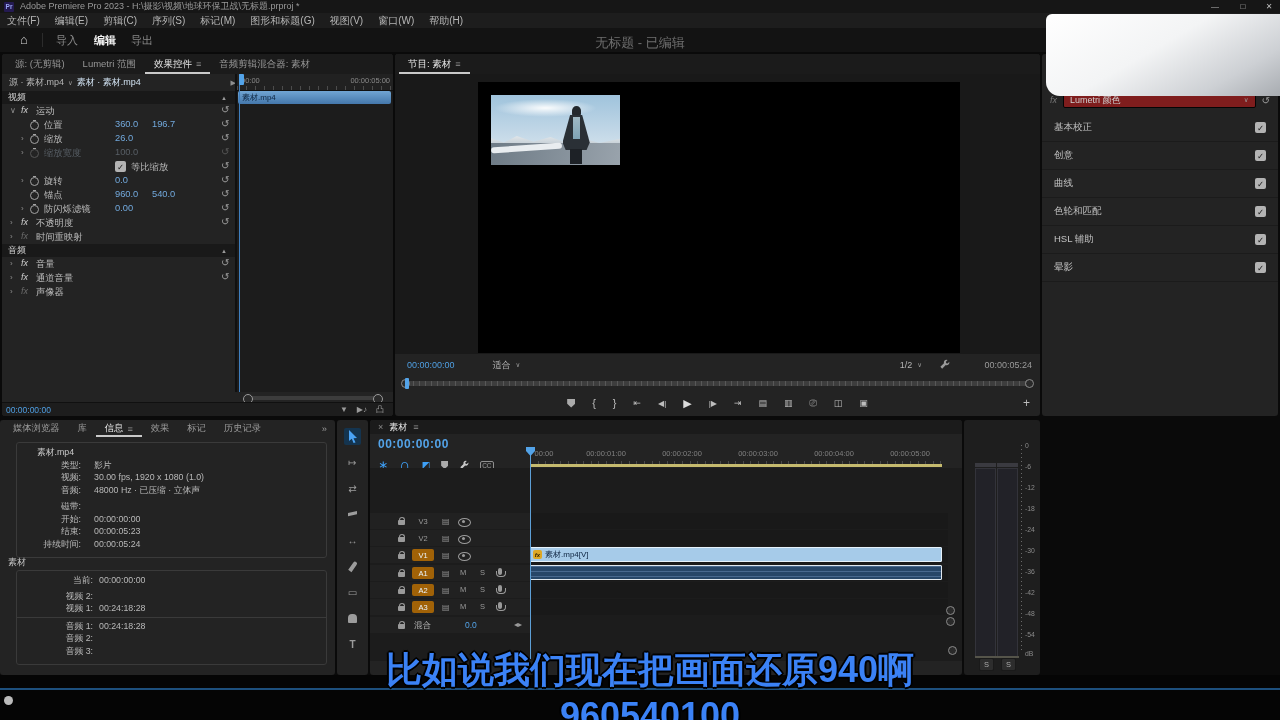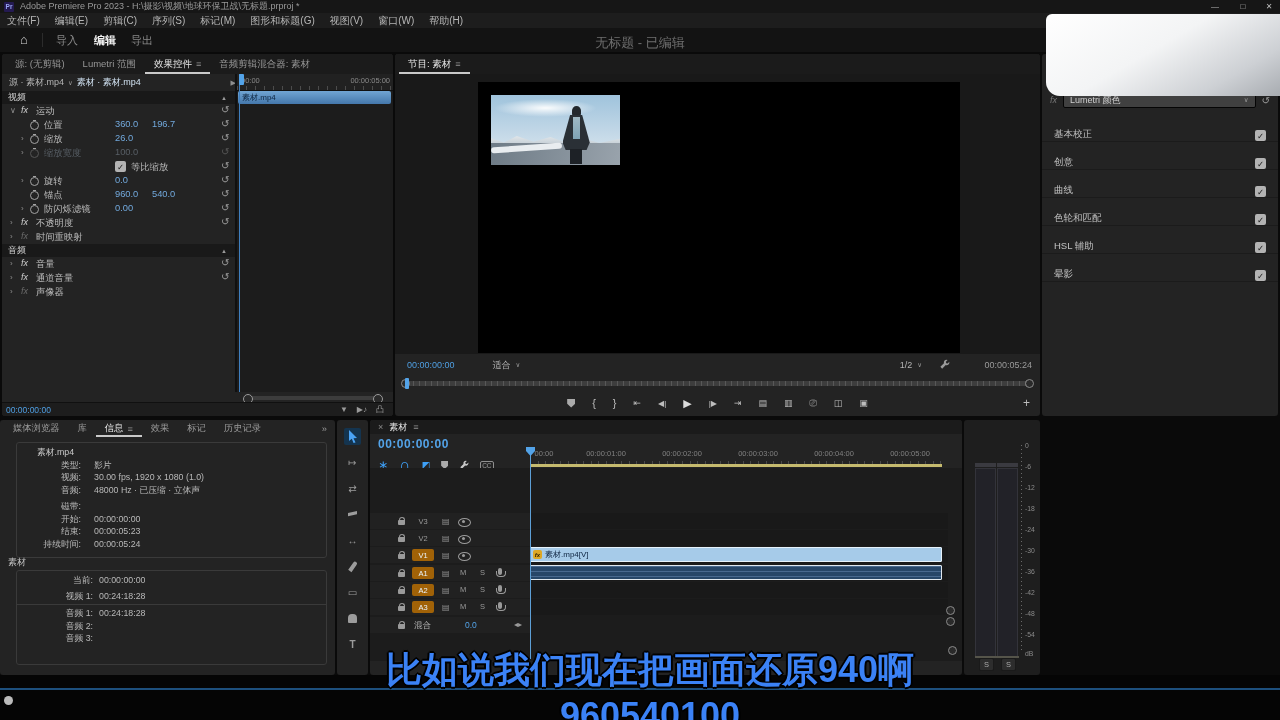--- a/index.html
+++ b/index.html
@@ -70,22 +70,22 @@
   .pg-ctrl{position:absolute;left:0;right:0;bottom:42px;height:18px;display:flex;align-items:center;font-size:9px;color:#b4b4b4;}
   .pg-scrub{position:absolute;left:6px;right:6px;bottom:26px;height:14px;}
   .pg-scrub .trk{position:absolute;left:6px;right:6px;top:5px;height:5px;background:#3d3d3d;border-radius:2px;background-image:repeating-linear-gradient(90deg,#585858 0 1px,transparent 1px 6px);}
   .pg-ph{position:absolute;left:4px;top:2px;width:4px;height:11px;background:#53a3e8;border-radius:1px;}
   .pg-transport{position:absolute;left:0;right:0;bottom:0;height:26px;display:flex;align-items:center;justify-content:center;gap:17px;color:#bdbdbd;font-size:9px;}
   .penta{width:8px;height:9px;background:#aaa;clip-path:polygon(0 0,100% 0,100% 58%,50% 100%,0 58%);}
   .dd{display:inline-flex;align-items:center;gap:5px;}
   .chev{font-size:6.5px;color:#9a9a9a;}
   
   .lu-row{position:absolute;top:38px;left:8px;right:8px;height:16px;display:flex;align-items:center;gap:6px;}
-  .lu-sel{flex:1;height:14px;background:#404040;border:1px solid #050505;border-radius:2px;display:flex;align-items:center;justify-content:space-between;padding:0 6px;font-size:9px;color:#cfcfcf;}
-  .lu-item{height:27px;border-bottom:1px solid #1b1b1b;display:flex;align-items:flex-end;justify-content:space-between;padding:0 12px;font-size:9.5px;color:#c2c2c2;}
+  .lu-sel{flex:1;height:14px;background:#7f1d1d;border:1px solid #050505;border-radius:2px;display:flex;align-items:center;justify-content:space-between;padding:0 6px;font-size:9px;color:#cfcfcf;}
+  .lu-item{height:27px;border-bottom:1px solid #1b1b1b;display:flex;align-items:center;justify-content:space-between;padding:0 12px;font-size:9.5px;color:#c2c2c2;}
   .blob{left:1046px;top:14px;width:234px;height:82px;background:linear-gradient(150deg,#ffffff 0%,#f3f4f5 45%,#cdd0d4 78%,#a8acb1 100%);border-radius:6px 0 0 14px;z-index:50;}
   
   .in-tabs{height:17px;display:flex;align-items:center;font-size:9.3px;color:#9a9a9a;padding-left:4px;position:relative;}
   .in-tab{padding:0 9px;height:17px;display:flex;align-items:center;gap:4px;}
   .in-tab.active{color:#ededed;box-shadow:inset 0 -2px 0 #c9c9c9;}
   .in-box{position:absolute;left:16px;right:8px;border:1px solid #3a3a3a;border-radius:3px;padding:3px 6px;font-size:8.8px;line-height:12.5px;color:#b9b9b9;}
   .irow{display:flex;}
   .ik{width:58px;text-align:right;margin-right:13px;white-space:nowrap;}
   .ik2{width:70px;text-align:right;margin-right:6px;white-space:nowrap;}
   .isep{border-top:1px solid #3a3a3a;margin:2px -6px;}
@@ -465,20 +465,24 @@
         </div>
     </div>
     <div class="abs" style="top:136px;left:8px;font-size:9px;color:#c2c2c2">素材</div>
     <div class="in-box" style="top:150px;bottom:10px">
       <div class="irow">
           <span class="ik2">当前:</span>
           <span>00:00:00:00</span>
         </div>
       <div style="height:3px"></div>
       <div class="irow">
+          <span class="ik2">视频 2:</span>
+          <span></span>
+        </div>
+      <div class="irow">
           <span class="ik2">视频 1:</span>
           <span>00:24:18:28</span>
         </div>
       <div class="isep"></div>
       <div class="irow">
           <span class="ik2">音频 1:</span>
           <span>00:24:18:28</span>
         </div>
       <div class="irow">
           <span class="ik2">音频 2:</span>

